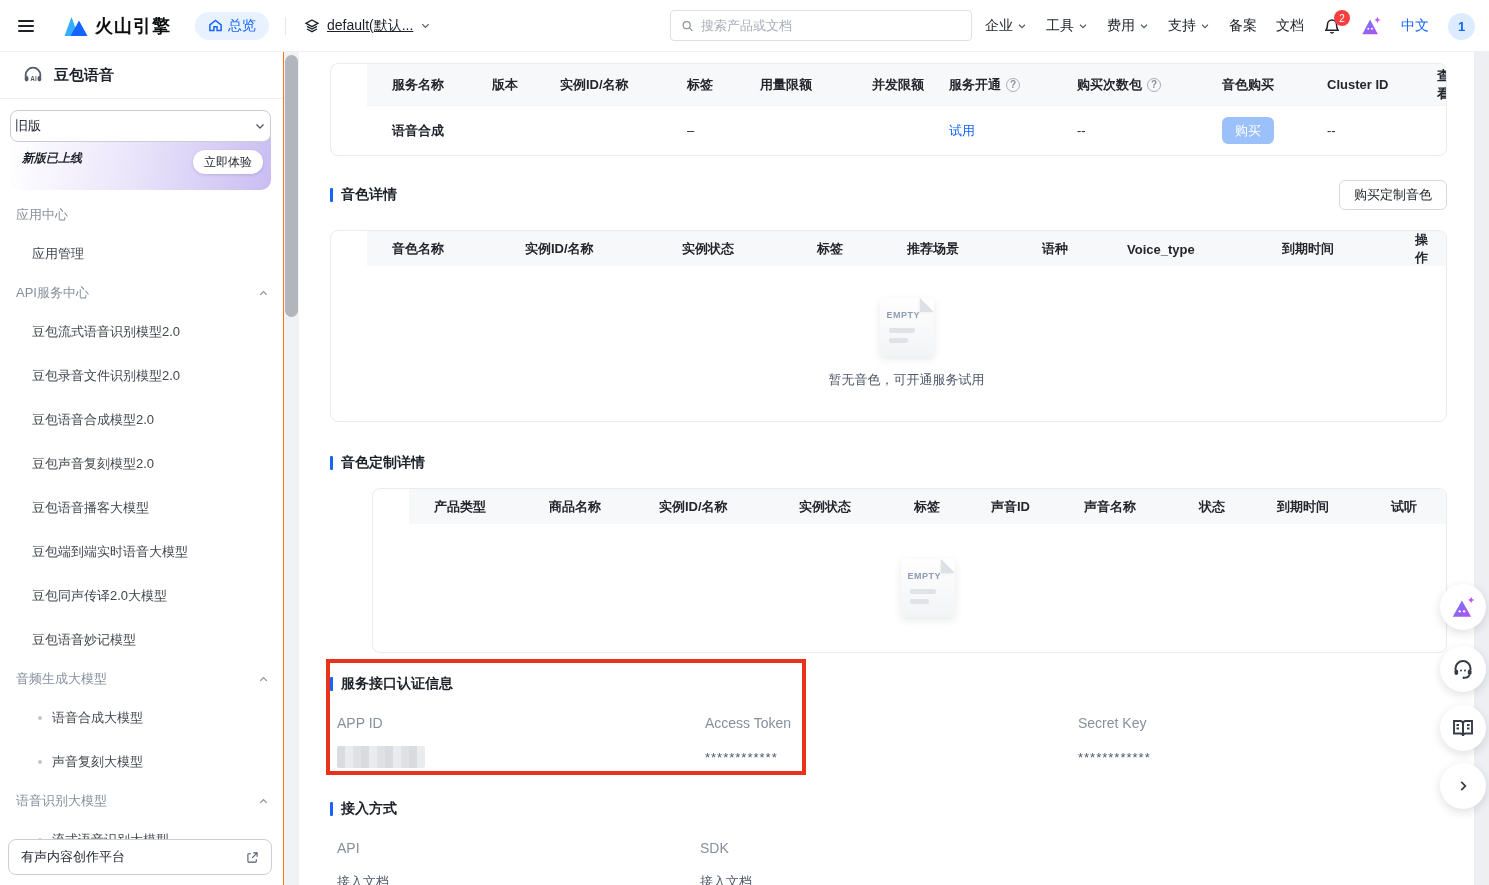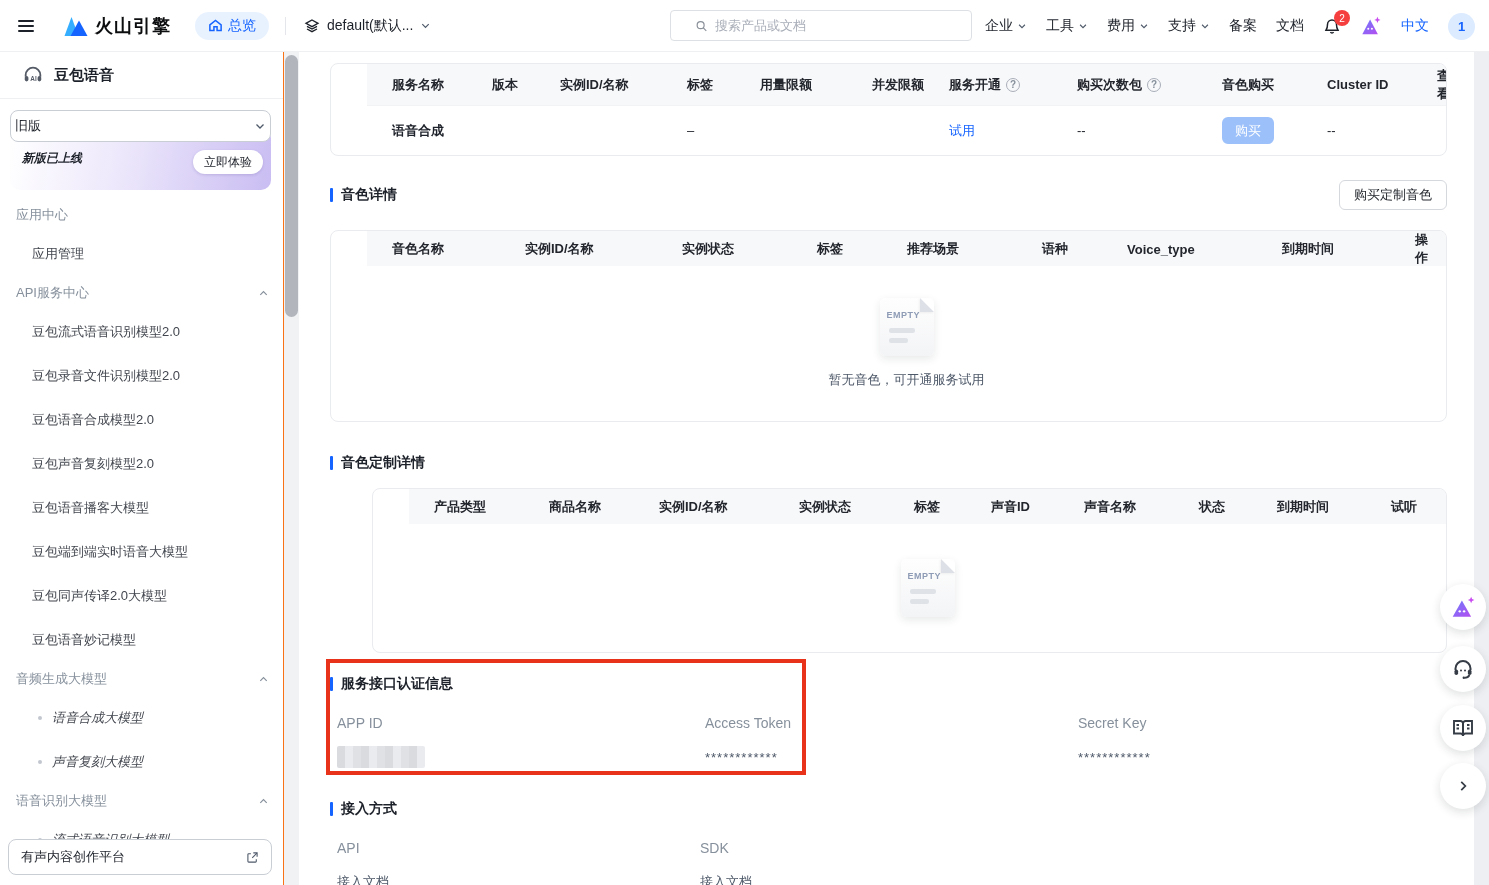--- a/index.html
+++ b/index.html
@@ -7,22 +7,22 @@
   .stage { position:relative; width:1489px; height:885px; background:#f97316; }
 
   
   .navbar { position:absolute; left:0; top:0; right:0; height:52px; background:#fff; border-bottom:1px solid #eef0f2; display:flex; align-items:center; z-index:30; }
   .hamburger { width:16px; height:12px; margin-left:18px; display:flex; flex-direction:column; justify-content:space-between; cursor:pointer; }
   .hamburger i { display:block; height:2px; background:#1d2129; border-radius:1px; }
   .brand { display:flex; align-items:center; margin-left:28px; }
   .brand-name { font-size:18px; font-weight:bold; color:#0c0d0e; margin-left:6px; letter-spacing:1px; }
   .overview-pill { display:flex; align-items:center; gap:5px; margin-left:24px; background:#e8f2ff; color:#1664ff; border-radius:16px; height:28px; padding:0 13px; font-size:14px; cursor:pointer; }
   .nav-divider { width:1px; height:18px; background:#e5e6eb; margin:0 18px 0 16px; }
-  .workspace { display:flex; align-items:center; gap:7px; font-size:14px; color:#1d2129; cursor:pointer; }
-  .search-box { position:absolute; left:670px; top:10px; width:302px; height:31px; border:1px solid #dde0e5; border-radius:4px; display:flex; align-items:center; padding:0 24px; gap:7px; background:#fff; }
+  .workspace { display:flex; align-items:center; gap:7px; font-size:14px; color:#1d2129; cursor:pointer;text-decoration:underline; }
+  .search-box { position:absolute; left:670px; top:10px; width:302px; height:31px; border:1px solid #dde0e5; border-radius:4px; display:flex; align-items:center; padding:0 10px; gap:7px; background:#fff; }
   .search-box input { border:none; outline:none; font-size:13px; width:100%; color:#1d2129; font-family:inherit; background:transparent; }
   .search-box input::placeholder { color:#a9aeb8; }
   .nav-right { position:absolute; right:14px; top:0; height:52px; display:flex; align-items:center; gap:19px; }
   .nav-menu { display:flex; align-items:center; gap:4px; font-size:14px; color:#1d2129; cursor:pointer; }
   .bell-wrap { position:relative; cursor:pointer; }
   .badge { position:absolute; top:-7px; right:-9px; min-width:16px; height:16px; background:#f53f3f; border-radius:8px; color:#fff; font-size:10px; display:flex; align-items:center; justify-content:center; padding:0 4px; }
   .lang { color:#1664ff; font-size:14px; cursor:pointer; }
   .avatar { width:27px; height:27px; border-radius:50%; background:#dcebff; color:#1664ff; font-size:13px; font-weight:bold; display:flex; align-items:center; justify-content:center; cursor:pointer; }
 
   
@@ -32,21 +32,21 @@
   .ver-widget { position:relative; margin:11px 12px 0 10px; }
   .ver-banner { position:absolute; left:0; right:0; top:18px; height:62px; border-radius:10px; background:linear-gradient(100deg,#ffffff 0%,#ece6fb 45%,#c9bdf2 100%); }
   .ver-select { position:relative; height:32px; background:#fff; border:1px solid #c9cdd4; border-radius:8px; display:flex; align-items:center; justify-content:space-between; padding:0 4px; font-size:13px; cursor:pointer; z-index:2; }
   .ver-row { position:relative; z-index:2; display:flex; align-items:flex-start; justify-content:space-between; height:42px; padding:8px 8px 0 12px; }
   .ver-new { font-size:12px; font-style:italic; font-weight:bold; color:#1d2129; }
   .try-btn { background:#fff; border-radius:13px; height:24px; padding:0 11px; font-size:12px; color:#1d2129; display:flex; align-items:center; box-shadow:0 1px 3px rgba(60,40,120,.18); cursor:pointer; }
   .side-scroll { padding:14px 0 0 0; }
   .group-label { display:flex; align-items:center; justify-content:space-between; padding:0 14px 0 16px; height:34px; font-size:13px; color:#86909c; }
   .group-label.sub { }
   .nav-item { height:44px; display:flex; align-items:center; padding-left:32px; font-size:13px; color:#42464e; cursor:pointer; }
-  .nav-item.bullet { padding-left:52px; position:relative;font-style:italic; }
+  .nav-item.bullet { padding-left:52px; position:relative; }
   .nav-item.bullet::before { content:''; position:absolute; left:38px; top:50%; width:4px; height:4px; margin-top:-2px; border-radius:50%; background:#c2c7cf; }
   .side-bottom { position:absolute; left:8px; right:11px; bottom:10px; height:36px; background:#fff; border:1px solid #c9cdd4; border-radius:8px; display:flex; align-items:center; justify-content:space-between; padding:0 12px 0 12px; font-size:13px; color:#1d2129; cursor:pointer; }
 
   
   .side-scrollbar { position:absolute; left:284px; top:52px; bottom:0; width:15px; background:#f1f2f4; z-index:9; }
   .side-thumb { position:absolute; left:1px; top:3px; width:13px; height:262px; background:#b2b6bc; border-radius:7px; }
   .page-scrollbar { position:absolute; right:0; top:52px; bottom:0; width:15px; background:#edeff2; z-index:9; }
 
   
   .main { position:absolute; left:299px; top:52px; right:0; bottom:0; background:#fff; padding:0 42px 0 31px; overflow:hidden; }

